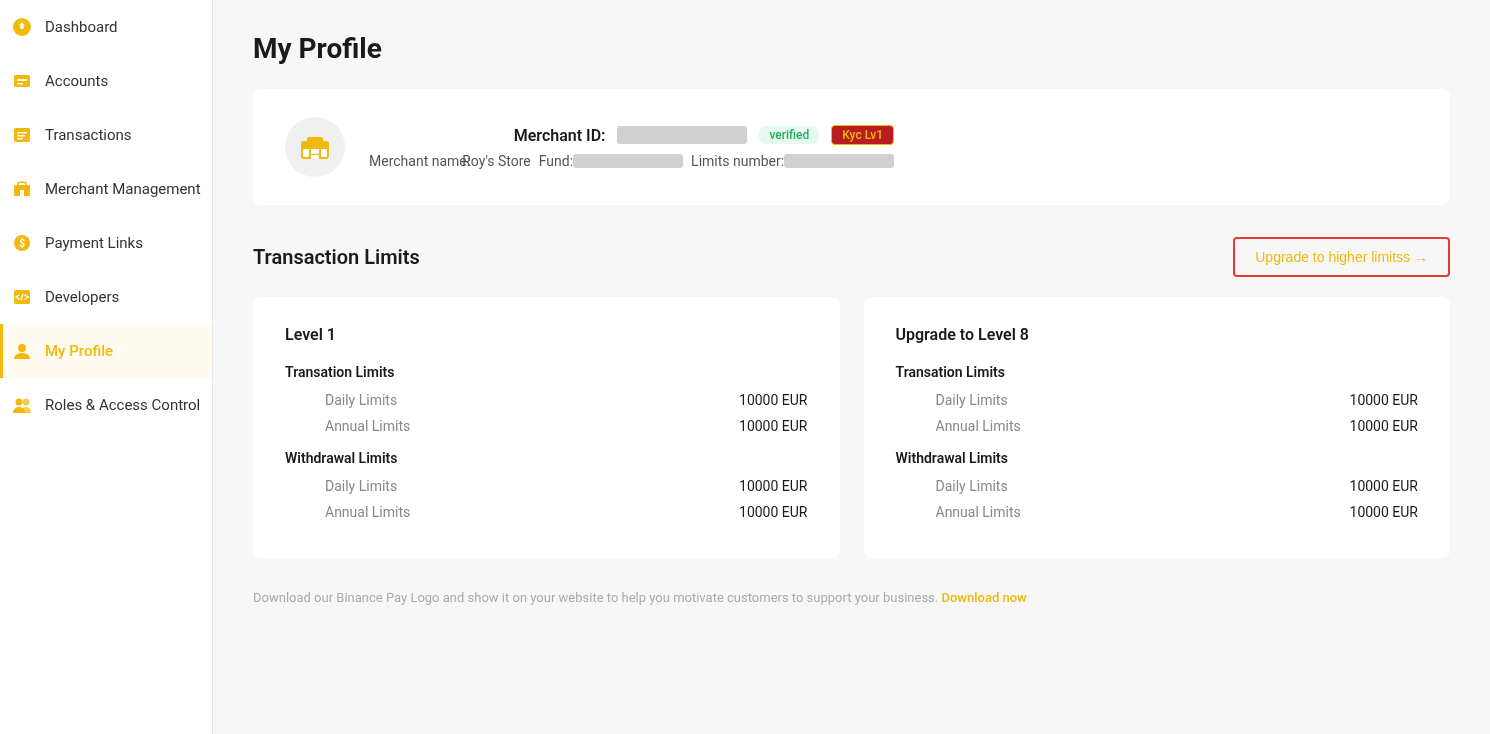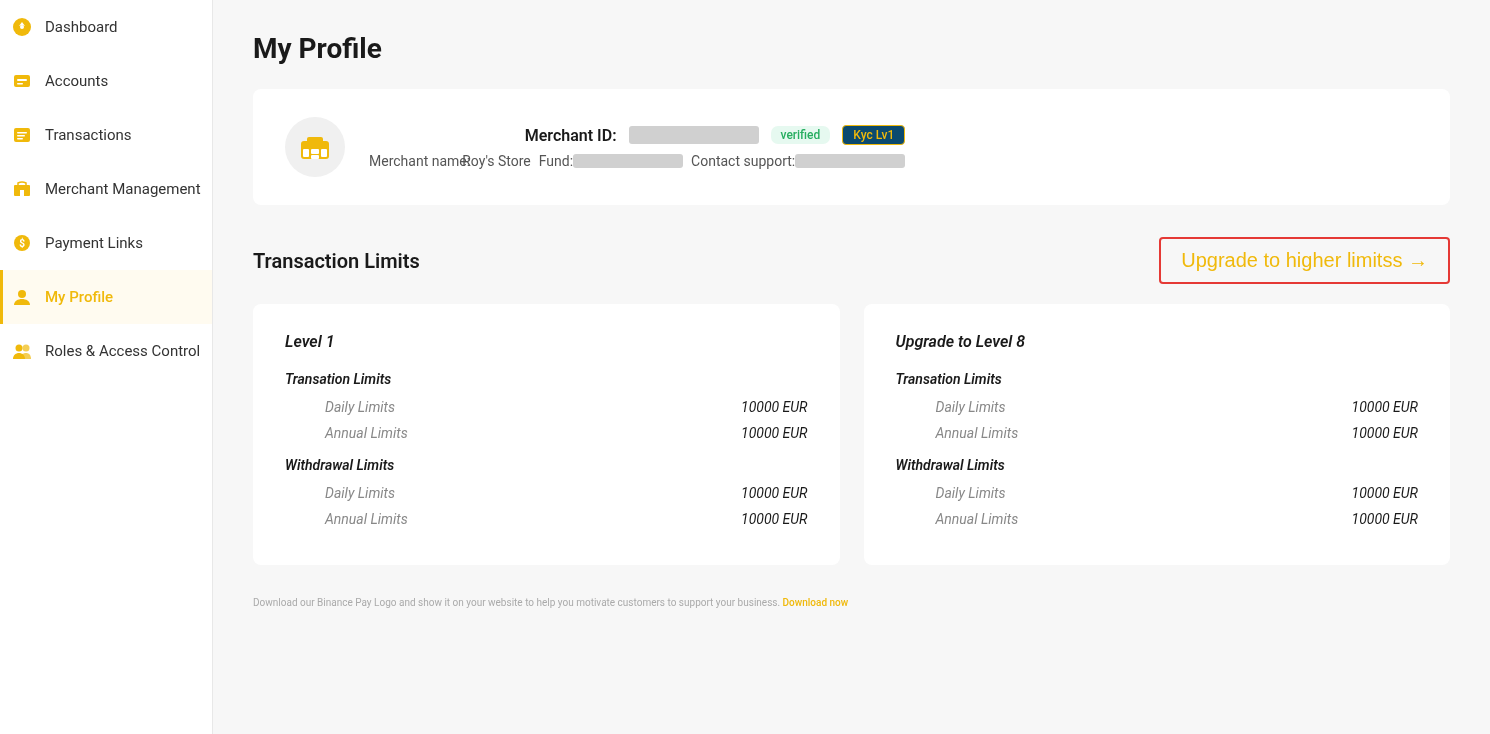--- a/index.html
+++ b/index.html
@@ -98,21 +98,21 @@
     }
     .badge-verified {
       background: #e6f9f0;
       color: #27ae60;
       font-size: 12px;
       font-weight: 500;
       padding: 2px 10px;
       border-radius: 7px;
     }
     .badge-kyc {
-      background: #0c4a6e;
+      background: #b91c1c;
       color: #f0b90b;
       font-size: 12px;
       font-weight: 500;
       padding: 2px 10px;
       border-radius: 4px;
       border: 1px solid #f0b90b;
     }
     .merchant-details {
       display: flex;
       align-items: center;
@@ -138,37 +138,36 @@
     }
     .limits-title {
       font-size: 20px;
       font-weight: 600;
       color: #1a1a1a;
     }
     .upgrade-btn {
       border: 2px solid #e53935;
       background: transparent;
       color: #f0b90b;
-      font-size: 20px;
+      font-size: 14px;
       font-weight: 500;
       padding: 10px 20px;
       border-radius: 4px;
       cursor: pointer;
       display: flex;
       align-items: center;
       gap: 6px;
     }
 
     
     .limits-grid {
       display: grid;
       grid-template-columns: 1fr 1fr;
       gap: 24px;
       margin-bottom: 32px;
-      font-style: italic;
     }
     .limits-card {
       background: #fff;
       border-radius: 8px;
       padding: 28px 32px;
     }
     .limits-card-title {
       font-size: 16px;
       font-weight: 600;
       color: #1a1a1a;
@@ -195,21 +194,21 @@
       font-size: 14px;
       color: #1a1a1a;
       font-weight: 400;
     }
     .limits-divider {
       margin: 16px 0;
     }
 
     
     .footer-note {
-      font-size: 10px;
+      font-size: 13px;
       color: #aaa;
       margin-top: 4px;
     }
     .footer-note-link {
       color: #f0b90b;
       text-decoration: none;
       font-weight: 500;
     }
   </style>
 </head>
@@ -266,20 +265,31 @@
     <span class="sidebar-icon">
       <svg width="20" height="20" viewBox="0 0 20 20" fill="none">
         <circle cx="10" cy="10" r="8" fill="#f0b90b"></circle>
         <text x="10" y="14" text-anchor="middle" font-size="10" fill="#fff" font-weight="bold">$</text>
       </svg>
     </span>
     <span>Payment Links</span>
   </div>
 
 
+  <div class="sidebar-item">
+    <span class="sidebar-icon">
+      <svg width="20" height="20" viewBox="0 0 20 20" fill="none">
+        <rect x="2" y="3" width="16" height="14" rx="2" fill="#f0b90b"></rect>
+        <path d="M7 8 L4 10 L7 12" stroke="#fff" stroke-width="1.5" stroke-linecap="round"></path>
+        <path d="M13 8 L16 10 L13 12" stroke="#fff" stroke-width="1.5" stroke-linecap="round"></path>
+        <path d="M11 7 L9 13" stroke="#fff" stroke-width="1.2" stroke-linecap="round"></path>
+      </svg>
+    </span>
+    <span>Developers</span>
+  </div>
 
   <div class="sidebar-item active">
     <span class="sidebar-icon">
       <svg width="20" height="20" viewBox="0 0 20 20" fill="none">
         <circle cx="10" cy="7" r="4" fill="#f0b90b"></circle>
         <path d="M2 18 C2 14 6 12 10 12 C14 12 18 14 18 18" fill="#f0b90b"></path>
       </svg>
     </span>
     <span>My Profile</span>
   </div>
@@ -316,21 +326,21 @@
         <span>Merchant ID:</span>
         <span class="id-placeholder"></span>
         <span class="badge-verified">verified</span>
         <span class="badge-kyc">Kyc Lv1</span>
       </div>
       <div class="merchant-details">
         <span>Merchant name:</span>
         <span style="margin-left:-8px">Roy's Store</span>
         <span style="margin-left:8px">Fund:</span>
         <span class="email-placeholder"></span>
-        <span style="margin-left:8px">Contact support:</span>
+        <span style="margin-left:8px">Limits number:</span>
         <span class="phone-placeholder"></span>
       </div>
     </div>
   </div>
 
   <div class="limits-header">
     <h2 class="limits-title">Transaction Limits</h2>
     <button class="upgrade-btn">Upgrade to higher limitss →</button>
   </div>
 

